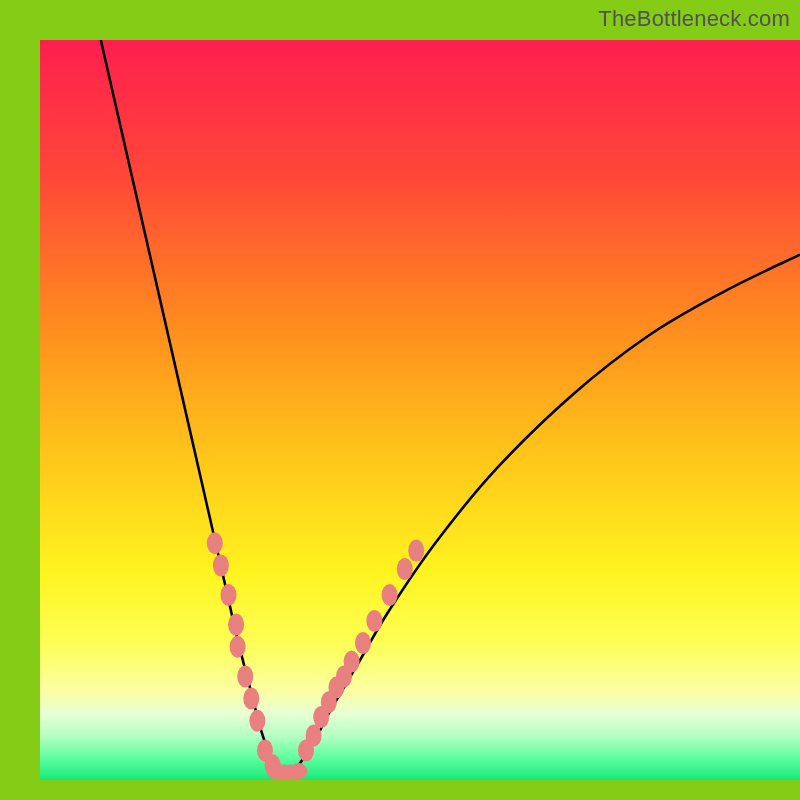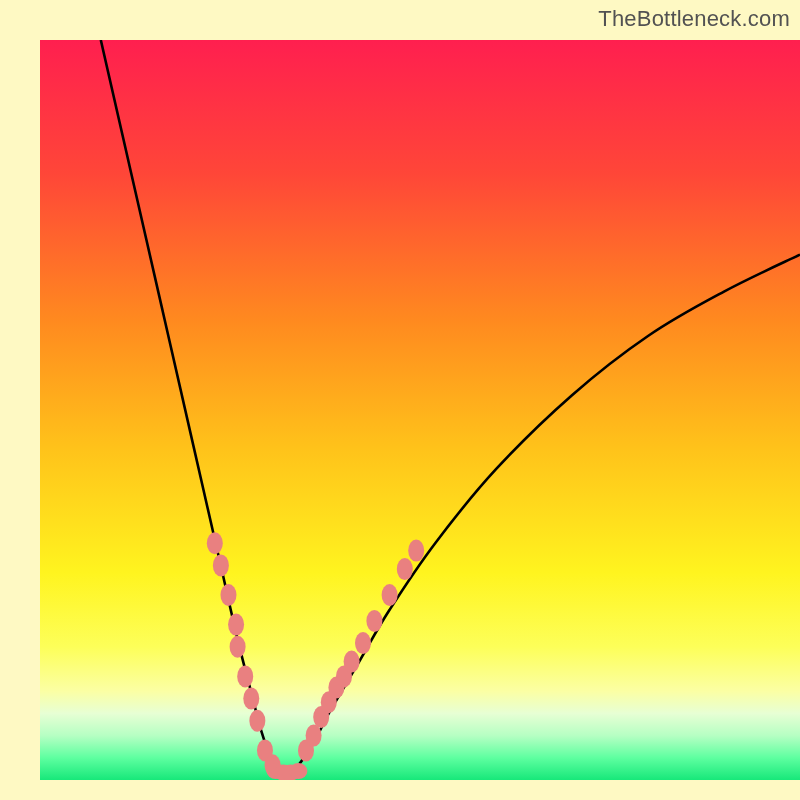--- a/index.html
+++ b/index.html
@@ -8,21 +8,21 @@
     width: 800px;
     height: 800px;
     overflow: hidden;
     background: #000;
     font-family: Arial, Helvetica, sans-serif;
   }
   .frame {
     position: relative;
     width: 800px;
     height: 800px;
-    background: #fef9c3;
+    background: #84cc16;
   }
   .watermark {
     position: absolute;
     top: 6px;
     right: 10px;
     color: #525252;
     font-size: 22px;
     font-weight: 500;
     letter-spacing: 0.2px;
     z-index: 10;

